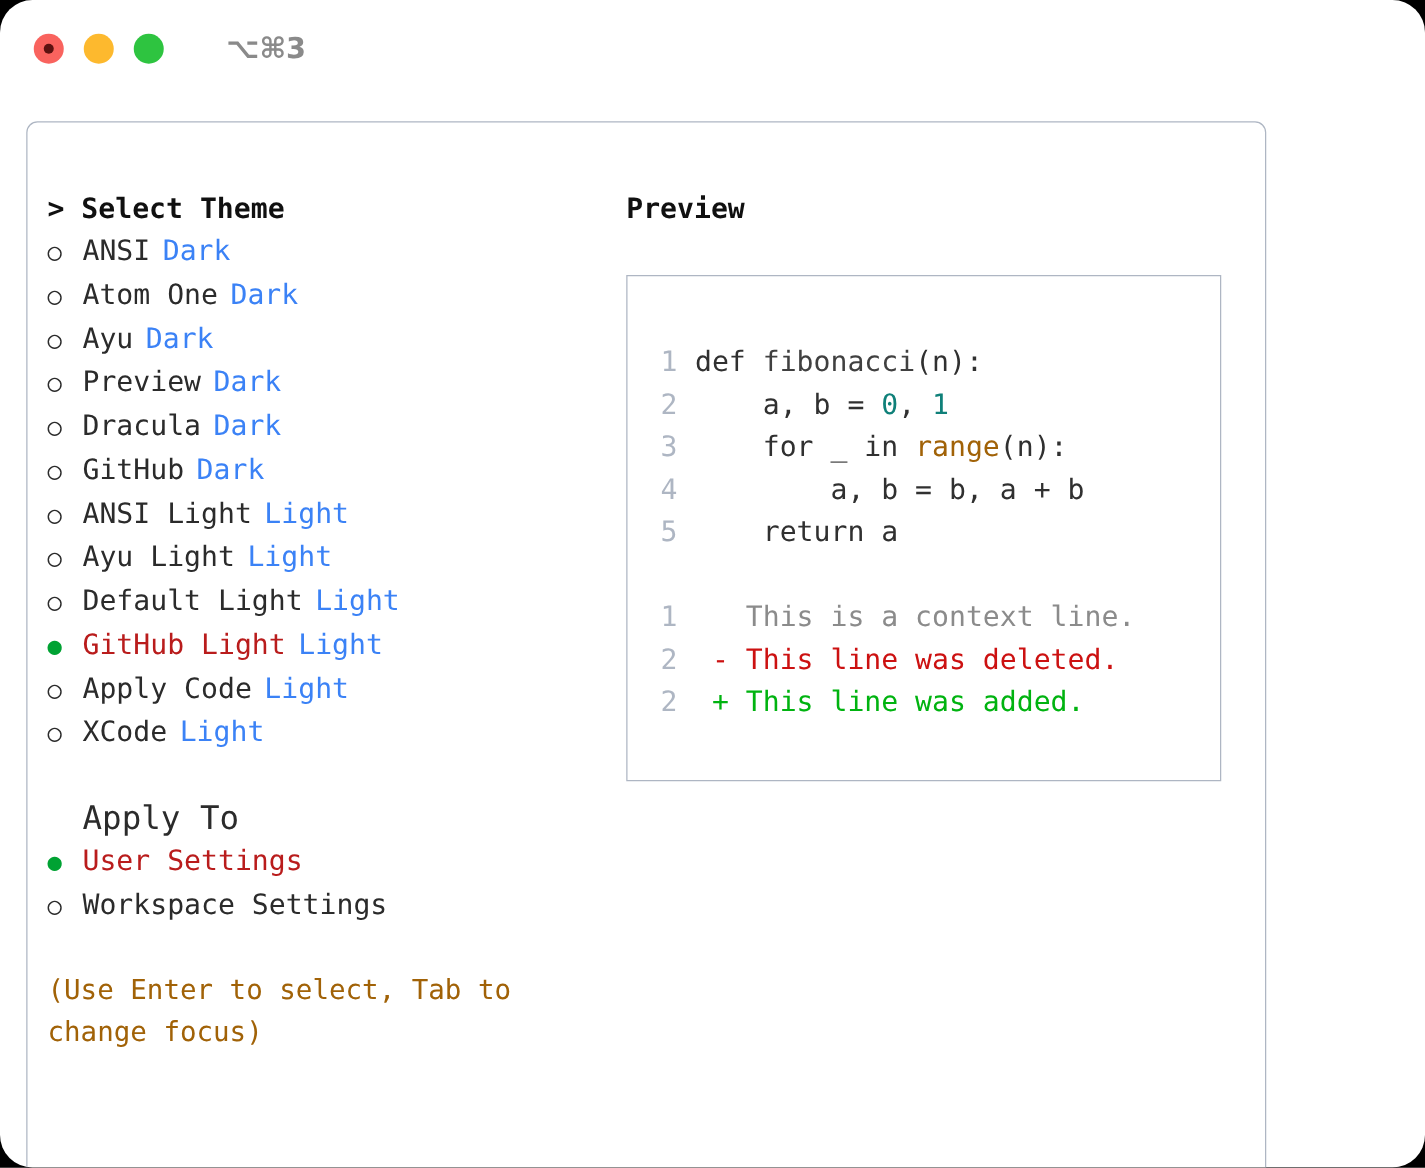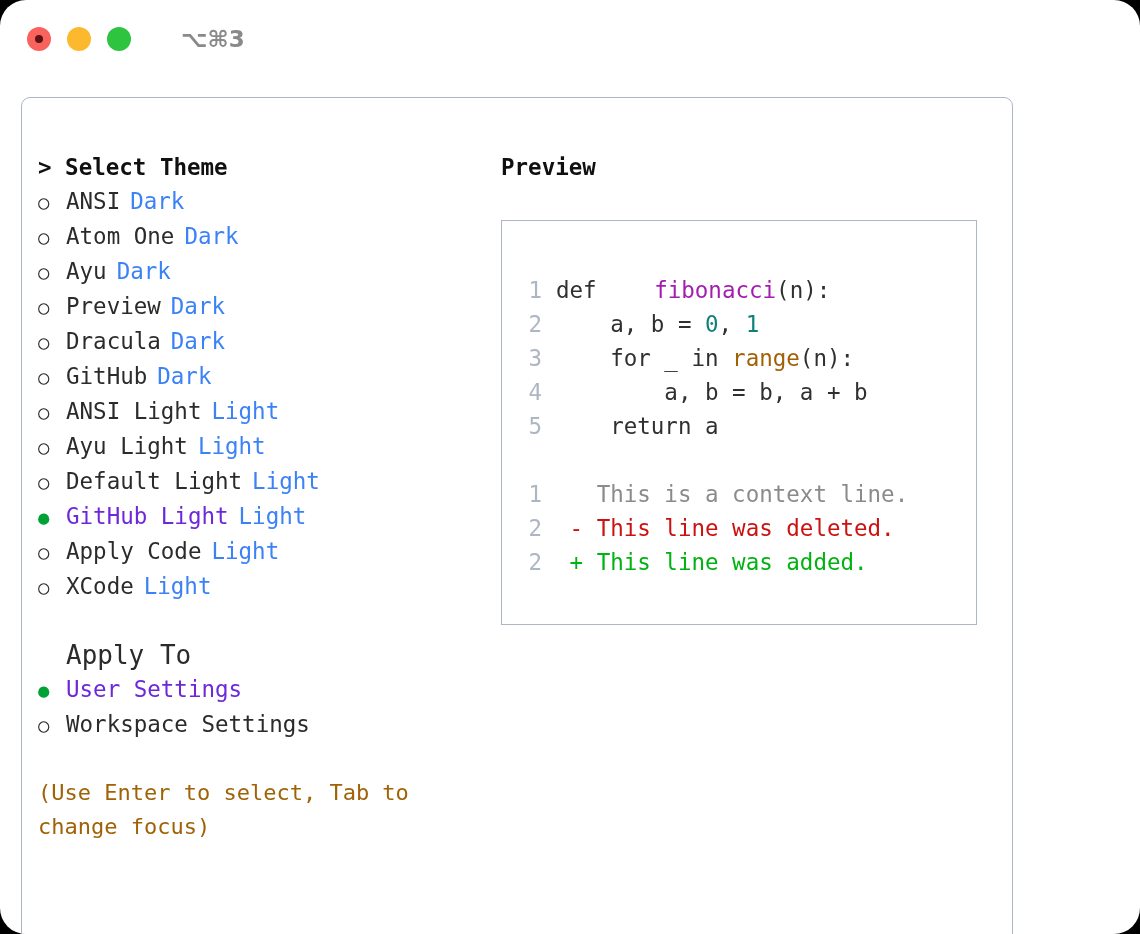--- a/index.html
+++ b/index.html
@@ -118,21 +118,21 @@
     flex: 0 0 28px;
     font-size: 19px;
     color: #2b2b2b;
     line-height: 34px;
   }
   .bullet.sel {
     color: #00a233;
     font-size: 19px;
   }
   .opt-name { color: #2b2b2b; text-align: center; }
-  .opt-row.selected .opt-name { color: #6d28d9; }
+  .opt-row.selected .opt-name { color: #b91c1c; }
   .opt-tag {
     color: #3b82f6;
     margin-left: 10px;
   }
 
   .group-header {
     font-size: 26px;
     color: #2b2b2b;
     line-height: 34px;
     padding-left: 28px;
@@ -189,21 +189,21 @@
     width: 24px;
     text-align: right;
     color: #aeb6c3;
     flex: 0 0 24px;
   }
   .code-text {
     margin-left: 14px;
     color: #303030;
     white-space: pre;
   }
-  .tok-fn   { color: #a21caf; margin-left: 44px; }
+  .tok-fn   { color: #404040; }
   .tok-num  { color: #0f8079; }
   .tok-bi   { color: #a16207; }
   .blank-line { height: 34px; }
 
   .diff-ctx  { color: #8b8b8b; }
   .diff-del  { color: #cc1111; }
   .diff-add  { color: #00b310; }
 </style>
 </head>
 <body>

